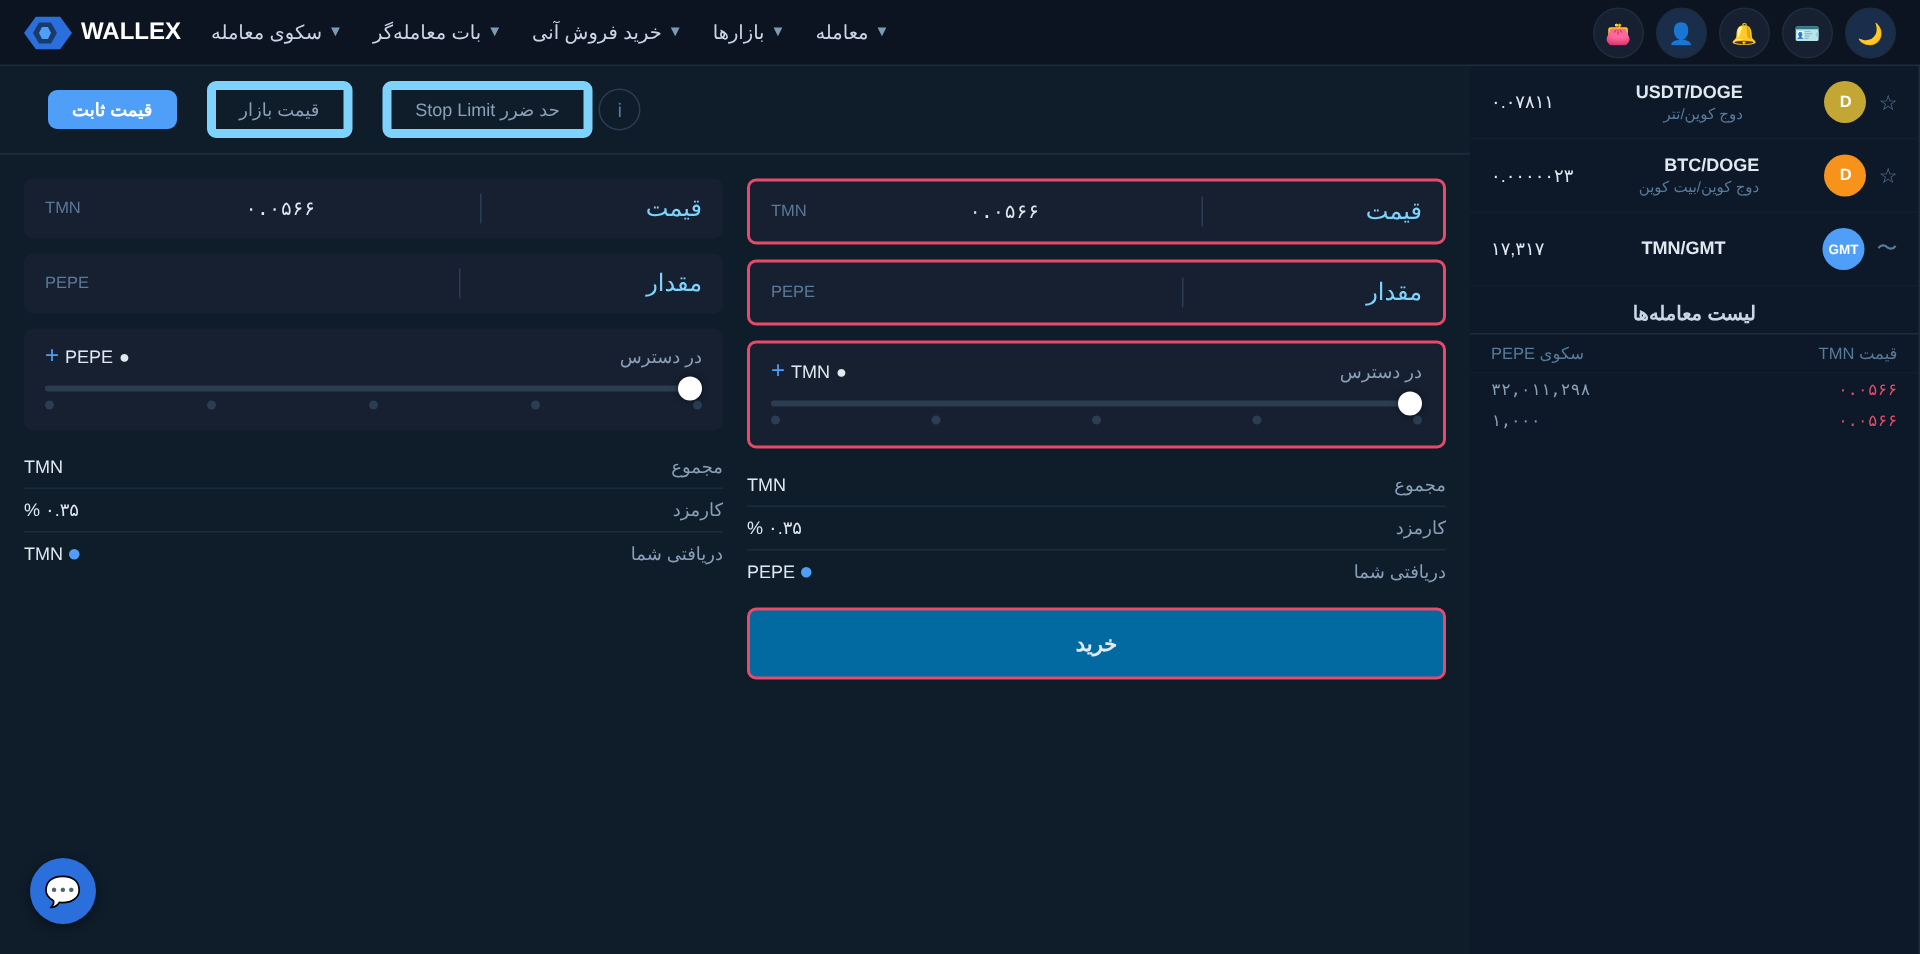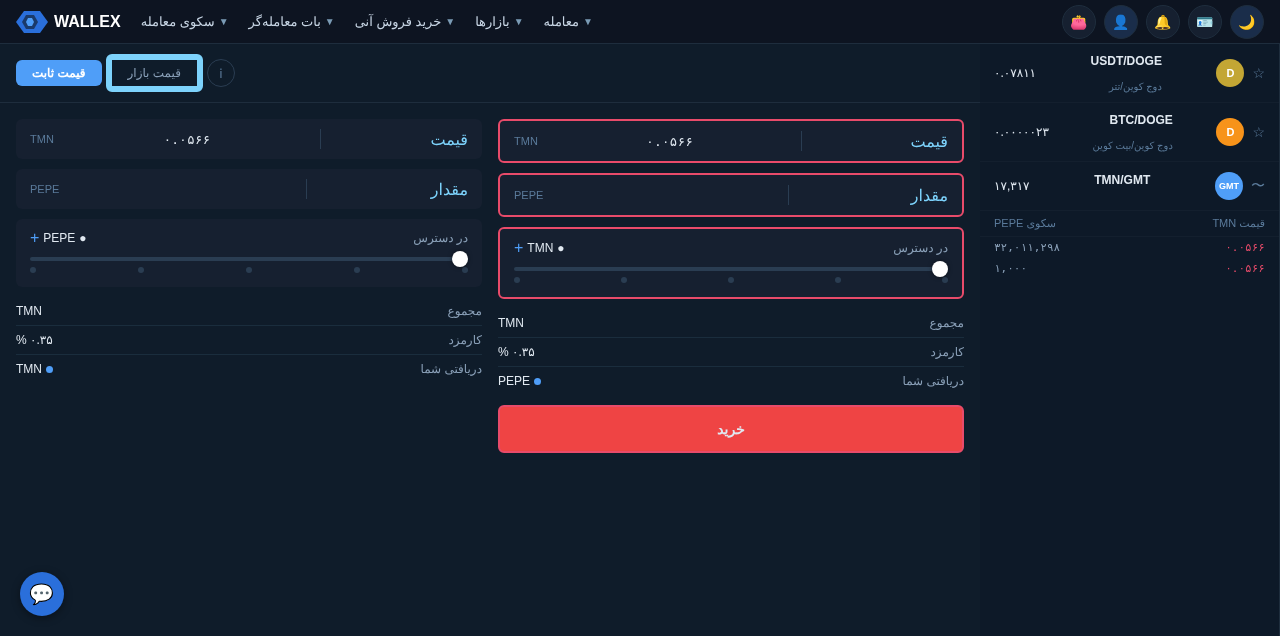--- a/index.html
+++ b/index.html
@@ -91,21 +91,21 @@
       border-radius: 50%;
       display: flex; align-items: center; justify-content: center;
       font-size: 11px; font-weight: bold; color: #fff;
     }
     .doge-color { background: #c3a634; }
     .btc-color { background: #f7931a; }
     .gmt-color { background: #4f9ef8; }
 
     .pair-info { }
     .pair-name { font-size: 12px; font-weight: bold; color: #e0e8f0; }
-    .pair-desc { font-size: 10px; color: #5a7a9a; margin-top: 13px; }
+    .pair-desc { font-size: 10px; color: #5a7a9a; margin-top: 2px; }
 
     .pair-right { text-align: left; display: flex; align-items: center; gap: 8px; }
     .pair-price { font-size: 12px; color: #e0e8f0; font-family: Liberation Sans, sans-serif; }
 
     .star-icon { color: #5a7a9a; font-size: 14px; cursor: pointer; }
 
     .sidebar-header {
       padding: 10px 14px 6px;
       text-align: center;
       font-size: 13px;
@@ -148,20 +148,21 @@
       border-bottom: 1px solid #1e2d3d;
       direction: rtl;
     }
     .tab-btn {
       padding: 6px 16px;
       border-radius: 6px;
       border: none;
       cursor: pointer;
       font-size: 12px;
       font-family: inherit;
+      margin-left: 16px;
     }
     .tab-btn.active {
       background: #4f9ef8;
       color: #fff;
       font-weight: bold;
     }
     .tab-btn.inactive {
       background: transparent;
       color: #8aa0b8;
       border: 6px solid #7dd3fc;
@@ -282,21 +283,21 @@
       padding: 14px;
       border: none;
       border-radius: 6px;
       font-size: 14px;
       font-weight: bold;
       font-family: inherit;
       cursor: pointer;
       margin-top: 10px;
     }
     .buy-btn {
-      background: #ef4444;
+      background: #0369a1;
       border: 2px solid #e84b6a;
       color: #e0e8f0;
     }
     .sell-btn {
       background: #162030;
       border: 1px solid #2a3d52;
       color: #e0e8f0;
     }
 
     
@@ -404,40 +405,42 @@
       </div>
       <div class="pair-info">
         <div class="pair-name">TMN/GMT</div>
         <div class="pair-desc"></div>
       </div>
       <div class="pair-left">
         <div class="pair-price">۱۷,۳۱۷</div>
       </div>
     </div>
 
+    <div class="sidebar-header">لیست معامله‌ها</div>
     <div class="sidebar-cols">
       <span>قیمت TMN</span>
       <span>سکوی PEPE</span>
     </div>
 
     <div class="trade-row">
       <span class="trade-price-red">۰.۰۵۶۶</span>
       <span class="trade-amount">۳۲,۰۱۱,۲۹۸</span>
     </div>
     <div class="trade-row">
       <span class="trade-price-same">۰.۰۵۶۶</span>
       <span class="trade-amount">۱,۰۰۰</span>
     </div>
 
   </div>
 
   <div class="content">
 
     <div class="tab-bar">
       <div class="info-icon">ℹ</div>
+      <button class="tab-btn inactive">حد ضرر Stop Limit</button>
       <button class="tab-btn inactive">قیمت بازار</button>
       <button class="tab-btn active">قیمت ثابت</button>
     </div>
 
     <div class="trading-area">
 
       <div class="trade-form buy-form">
 
         
         <div class="form-row highlighted">

